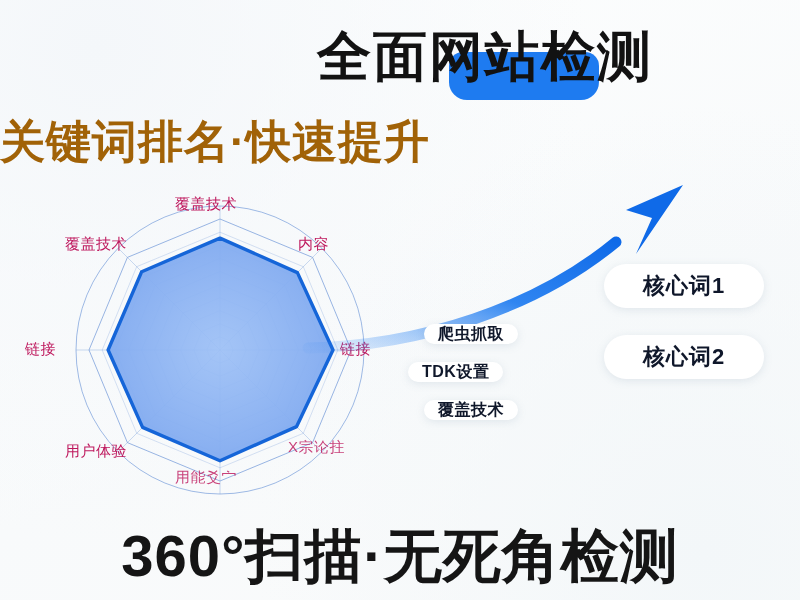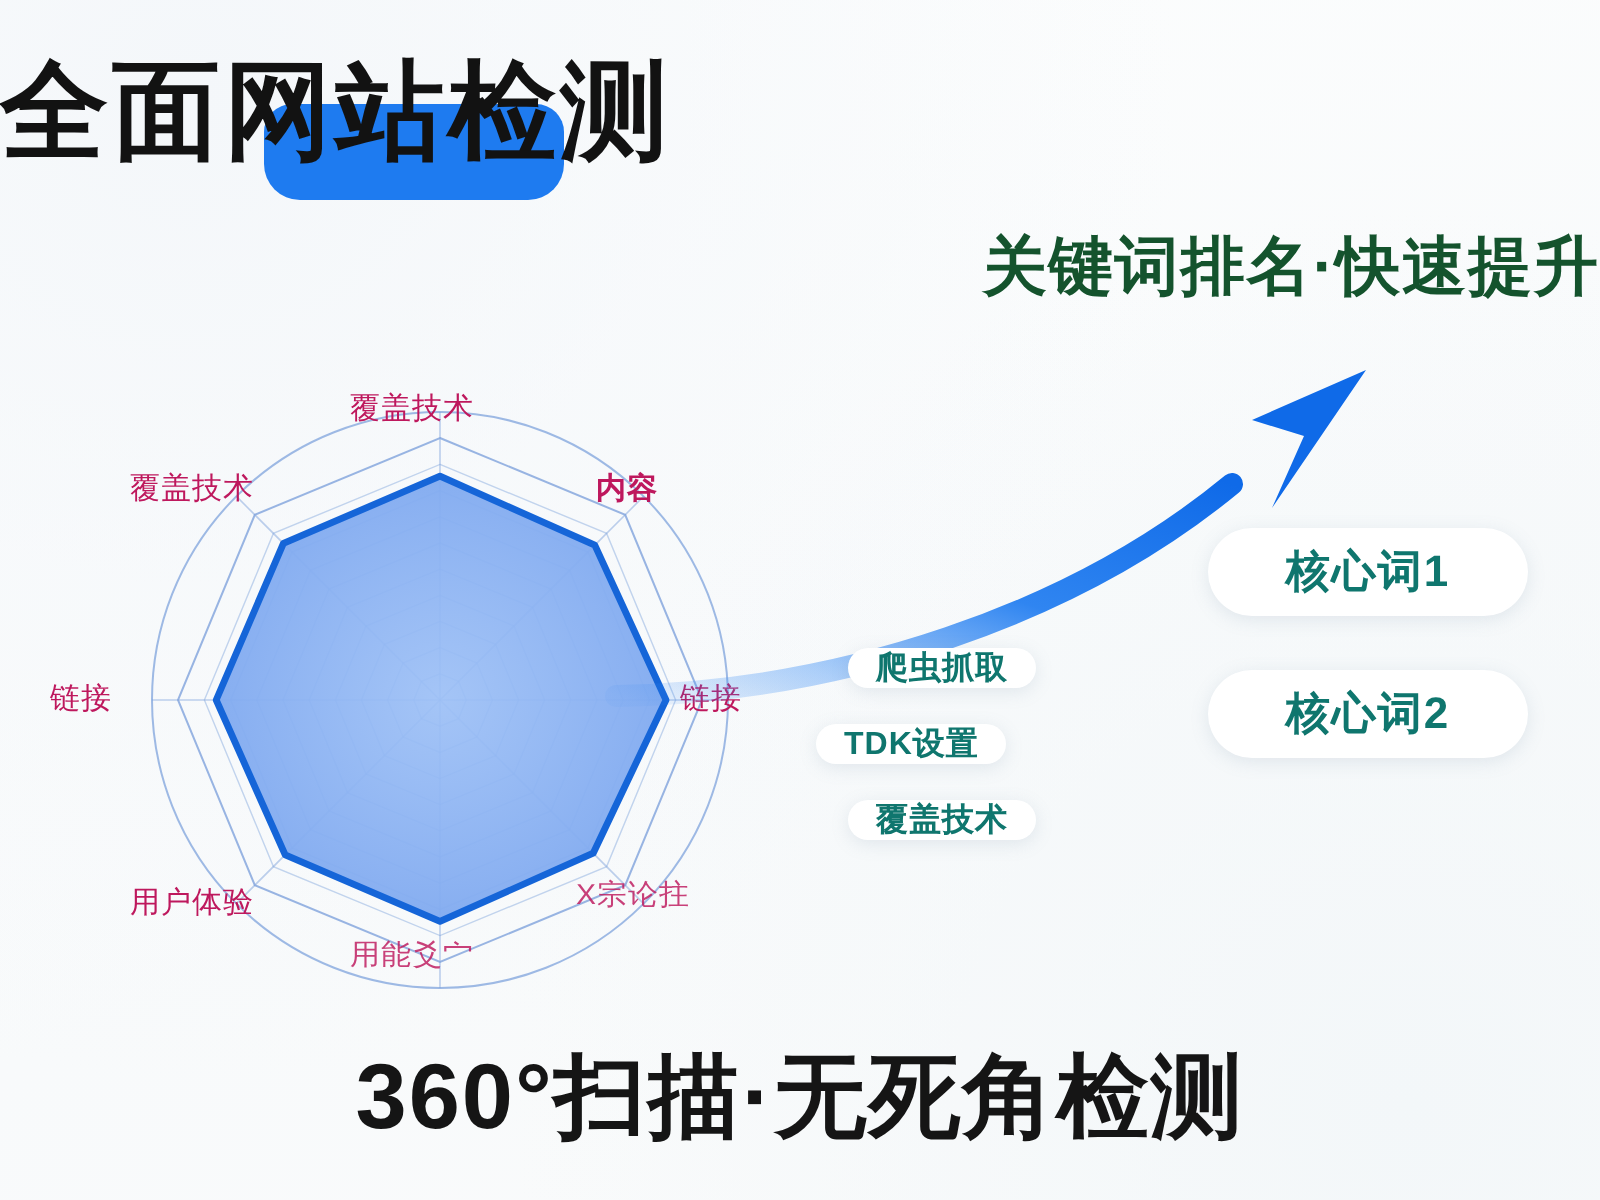--- a/index.html
+++ b/index.html
@@ -12,66 +12,66 @@
   }
   
   .bg-wash{ position:absolute; inset:0; pointer-events:none;
     background:
       radial-gradient(circle at 12% 8%, #f4f7fa 0%, rgba(244,247,250,0) 55%),
       radial-gradient(circle at 88% 92%, #f3f7f9 0%, rgba(243,247,249,0) 50%),
       linear-gradient(160deg,#fdfefe 0%,#f8fafb 60%,#fafbfb 100%);
   }
 
   
-  .title-wrap{ position:absolute; top:28px; left:0; width:653px; text-align:left; }
+  .title-wrap{ position:absolute; top:28px; left:0; width:653px; text-align:right; }
   .title{
     position:relative; display:inline-block;
     font-size:54px; font-weight:700; color:#121212; letter-spacing:2px;
     line-height:1.05;
   }
   .title .hl{
     position:absolute; left:132px; top:24px; width:150px; height:48px;
     background:#1e7bf0; border-radius:14px 14px 18px 18px; z-index:0;
   }
   .title .txt{ position:relative; z-index:1; }
 
   .subtitle{
-    position:absolute; top:112px; left:0; width:800px; text-align:right;
-    font-size:32px; font-weight:700; color:#14532d; letter-spacing:1px;
+    position:absolute; top:112px; left:0; width:800px; text-align:left;
+    font-size:45px; font-weight:700; color:#a16207; letter-spacing:1px;
   }
 
   .footline{
     position:absolute; top:518px; left:0; width:800px; text-align:center;
-    font-size:46px; font-weight:700; color:#151515; letter-spacing:1px;
+    font-size:58px; font-weight:700; color:#151515; letter-spacing:1px;
   }
 
   
   .radar{ position:absolute; left:20px; top:185px; width:400px; height:330px; }
   .radar svg{ display:block; }
   .radar-label{
     position:absolute; font-size:15px; color:#be185d; font-weight:500;
     white-space:nowrap; letter-spacing:.5px;
   }
   .lbl-top     { left:155px; top:10px; }
-  .lbl-tr      { left:278px; top:50px;font-weight:bold; }
+  .lbl-tr      { left:278px; top:50px; }
   .lbl-right   { left:320px; top:155px; }
   .lbl-br      { left:268px; top:253px; opacity:.82; transform:scaleY(.96); }
   .lbl-bottom  { left:155px; top:283px; opacity:.82; transform:scaleY(.96); }
   .lbl-bl      { left:45px;  top:257px; }
   .lbl-left    { left:5px;   top:155px; }
   .lbl-tl      { left:45px;  top:50px;  }
 
   
   .arrow{ position:absolute; left:300px; top:180px; width:420px; height:190px; }
 
   
   .pill{
     position:absolute; background:#ffffff; border-radius:22px;
     display:flex; align-items:center; justify-content:center;
-    color:#0f766e; box-shadow:0 2px 9px rgba(120,140,165,.17);
+    color:#0f172a; box-shadow:0 2px 9px rgba(120,140,165,.17);
   }
   .pill-small{ font-size:16px; font-weight:600; height:20px; padding:0 14px; border-radius:15px; letter-spacing:.5px; }
   .pill-big{ font-size:22px; font-weight:700; height:44px; width:160px; border-radius:22px; letter-spacing:1px; }
 
   .mid-0{ left:424px; top:324px; }
   .mid-1{ left:408px; top:362px; }
   .mid-2{ left:424px; top:400px; }
 
   .kw-0{ left:604px; top:264px; }
   .kw-1{ left:604px; top:335px; }

